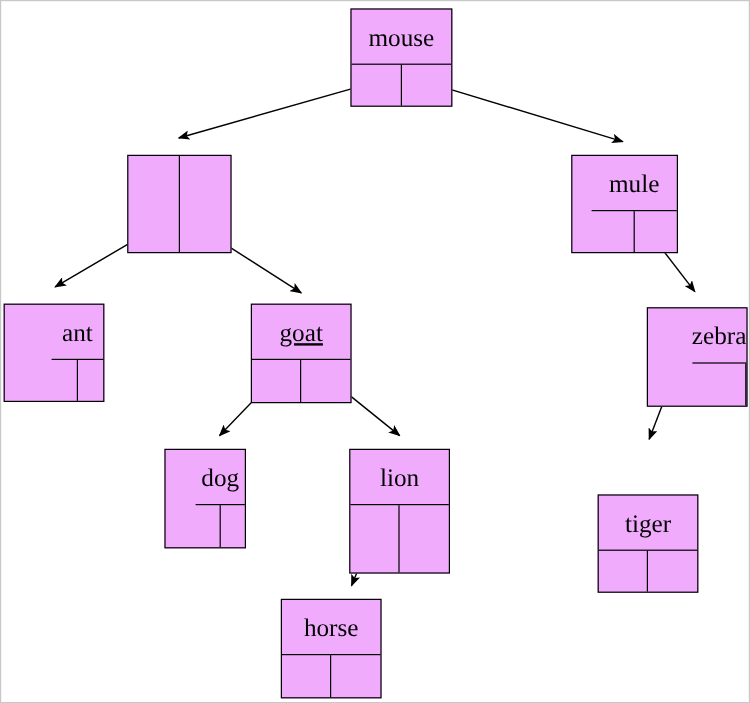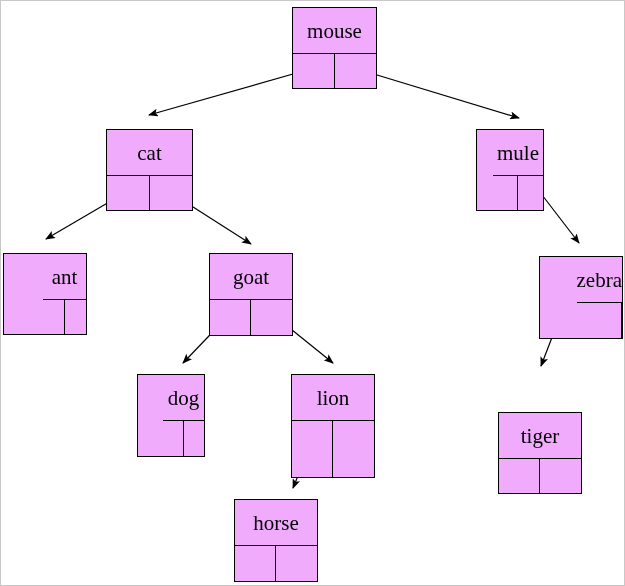--- a/index.html
+++ b/index.html
@@ -85,41 +85,40 @@
 
   <div id="node-layer">
       <div class="node" style="left: 291px; top: 6px; width: 85px; height: 82px;">
         <div class="node-label">mouse</div>
         <div class="node-ptrs">
           <div class="ptr left"></div>
           <div class="ptr right"></div>
         </div>
       </div>
       <div class="node" style="left: 105px; top: 128px; width: 87px; height: 82px;">
-        <div class="node-label">cat</div>
         <div class="node-ptrs">
           <div class="ptr left"></div>
           <div class="ptr right"></div>
         </div>
       </div>
-      <div class="node" style="left: 475px; top: 128px; width: 68px; height: 82px; padding-left: 16px;">
+      <div class="node" style="left: 475px; top: 128px; width: 89px; height: 82px; padding-left: 16px;">
         <div class="node-label">mule</div>
         <div class="node-ptrs">
           <div class="ptr left"></div>
           <div class="ptr right"></div>
         </div>
       </div>
       <div class="node" style="left: 2px; top: 252px; width: 84px; height: 82px; padding-left: 39px;">
         <div class="node-label">ant</div>
         <div class="node-ptrs">
           <div class="ptr left"></div>
           <div class="ptr right"></div>
         </div>
       </div>
-      <div class="node" style="left: 208px; top: 252px; width: 84px; height: 83px;">
+      <div class="node" style="left: 208px; top: 252px; width: 84px; height: 83px; text-decoration: underline;">
         <div class="node-label">goat</div>
         <div class="node-ptrs">
           <div class="ptr left"></div>
           <div class="ptr right"></div>
         </div>
       </div>
       <div class="node" style="left: 538px; top: 255px; width: 84px; height: 83px; align-items: flex-end;">
         <div class="node-label">zebra</div>
         <div class="node-ptrs">
           <div class="ptr left"></div>

